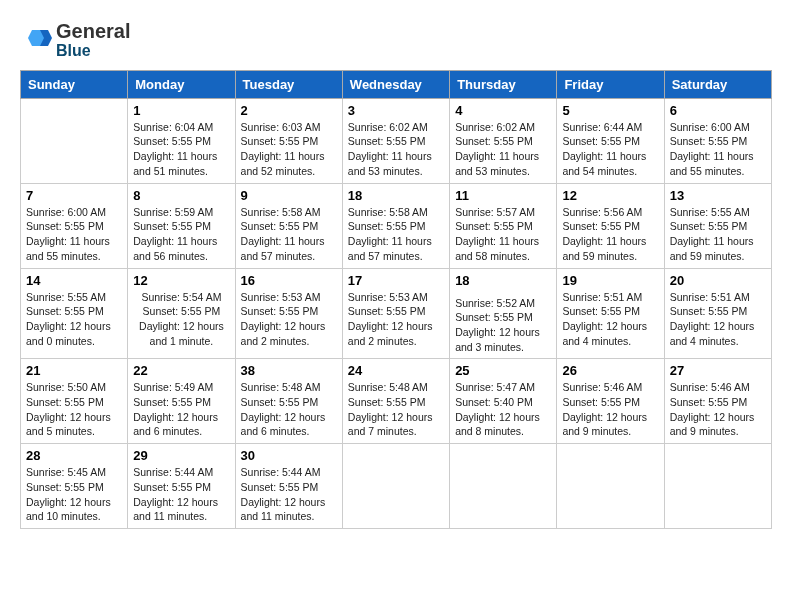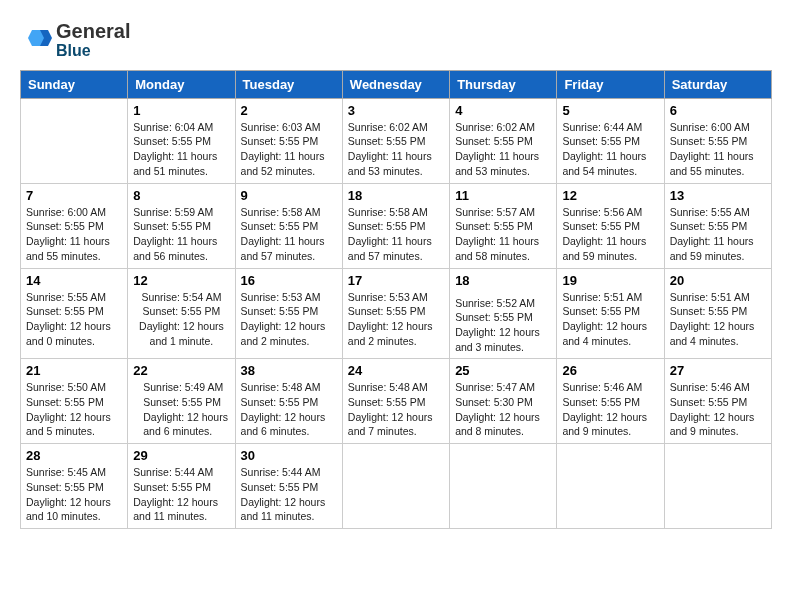--- a/index.html
+++ b/index.html
@@ -254,21 +254,21 @@
       <tr>
         <td>
           <div class="day-number">21</div>
           <div class="day-info" style="white-space: pre-line;">Sunrise: 5:50 AM
 Sunset: 5:55 PM
 Daylight: 12 hours
 and 5 minutes.</div>
         </td>
         <td>
           <div class="day-number">22</div>
-          <div class="day-info" style="white-space: pre-line; margin-left: 10px;">Sunrise: 5:49 AM
+          <div class="day-info" style="white-space: pre-line;">Sunrise: 5:49 AM
 Sunset: 5:55 PM
 Daylight: 12 hours
 and 6 minutes.</div>
         </td>
         <td>
           <div class="day-number">38</div>
           <div class="day-info" style="white-space: pre-line;">Sunrise: 5:48 AM
 Sunset: 5:55 PM
 Daylight: 12 hours
 and 6 minutes.</div>
@@ -276,21 +276,21 @@
         <td>
           <div class="day-number">24</div>
           <div class="day-info" style="white-space: pre-line;">Sunrise: 5:48 AM
 Sunset: 5:55 PM
 Daylight: 12 hours
 and 7 minutes.</div>
         </td>
         <td>
           <div class="day-number">25</div>
           <div class="day-info" style="white-space: pre-line;">Sunrise: 5:47 AM
-Sunset: 5:30 PM
+Sunset: 5:40 PM
 Daylight: 12 hours
 and 8 minutes.</div>
         </td>
         <td>
           <div class="day-number">26</div>
           <div class="day-info" style="white-space: pre-line;">Sunrise: 5:46 AM
 Sunset: 5:55 PM
 Daylight: 12 hours
 and 9 minutes.</div>
         </td>

